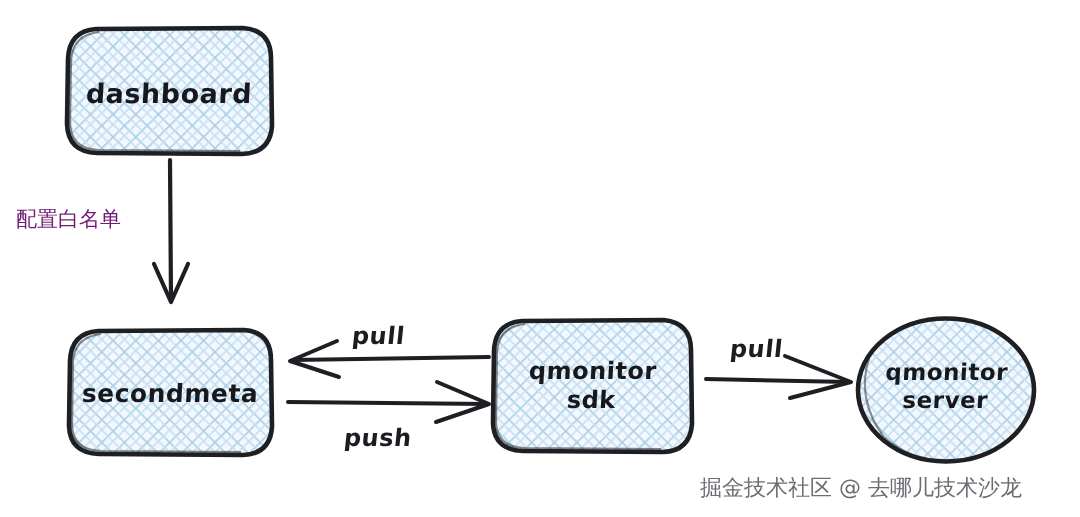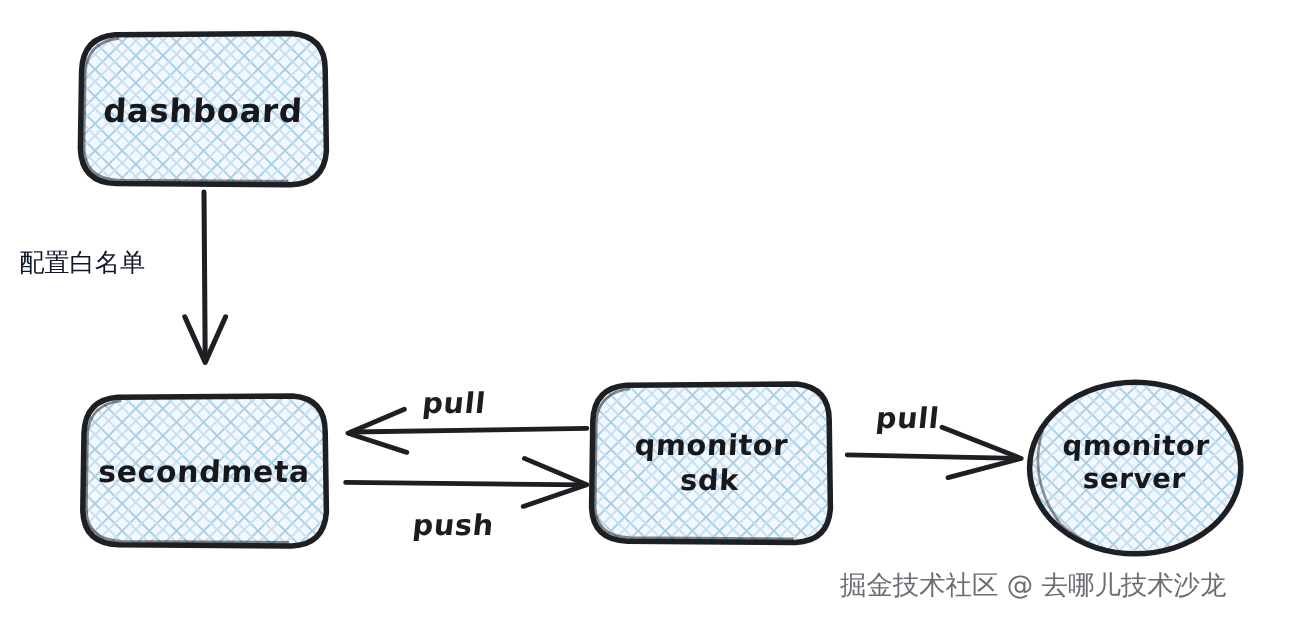--- a/index.html
+++ b/index.html
@@ -37,21 +37,21 @@
     position: absolute;
     font-family: "DejaVu Sans", sans-serif;
     color: #1b1d20;
     font-weight: 600;
     letter-spacing: 0.5px;
     transform: skewX(-6deg);
   }
   .cn-label {
     position: absolute;
     font-family: "DejaVu Sans", sans-serif;
-    color: #0f172a;
+    color: #701a75;
     font-weight: 500;
   }
   .watermark {
     position: absolute;
     font-family: "DejaVu Sans", sans-serif;
     color: #5e6166;
     font-weight: 500;
     white-space: nowrap;
     opacity: 0.92;
   }

